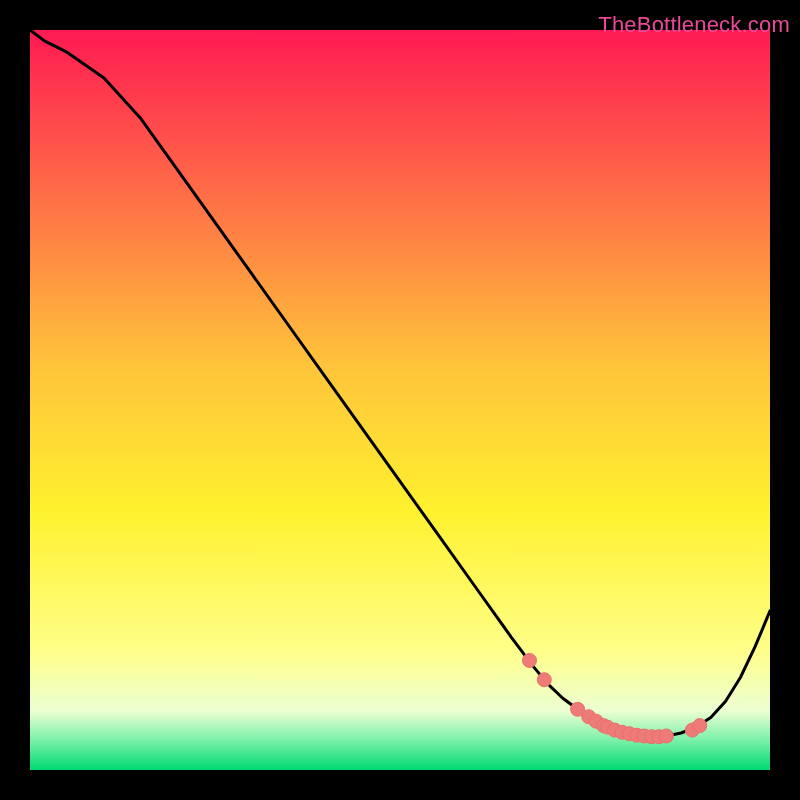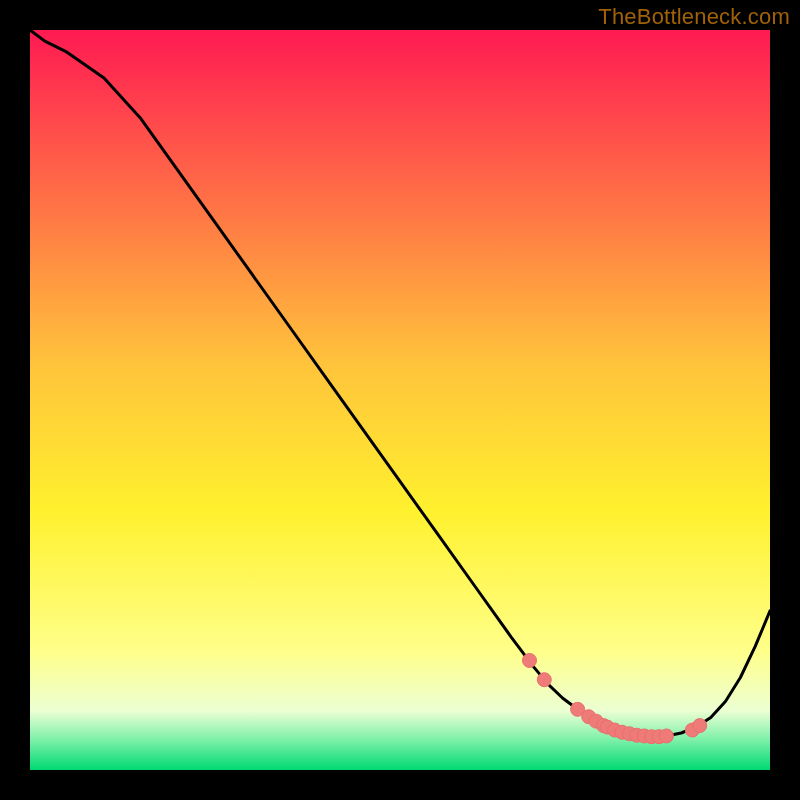--- a/index.html
+++ b/index.html
@@ -12,23 +12,23 @@
     overflow: hidden;
   }
   .frame {
     position: relative;
     width: 800px;
     height: 800px;
     background: #000;
   }
   .watermark {
     position: absolute;
-    top: 4px;
+    top: 12px;
     right: 10px;
-    color: #a16207;
+    color: #ec4899;
     font-size: 22px;
     letter-spacing: 0.2px;
     font-weight: 500;
     z-index: 5;
   }
   svg.plot {
     position: absolute;
     top: 0;
     left: 0;
   }

